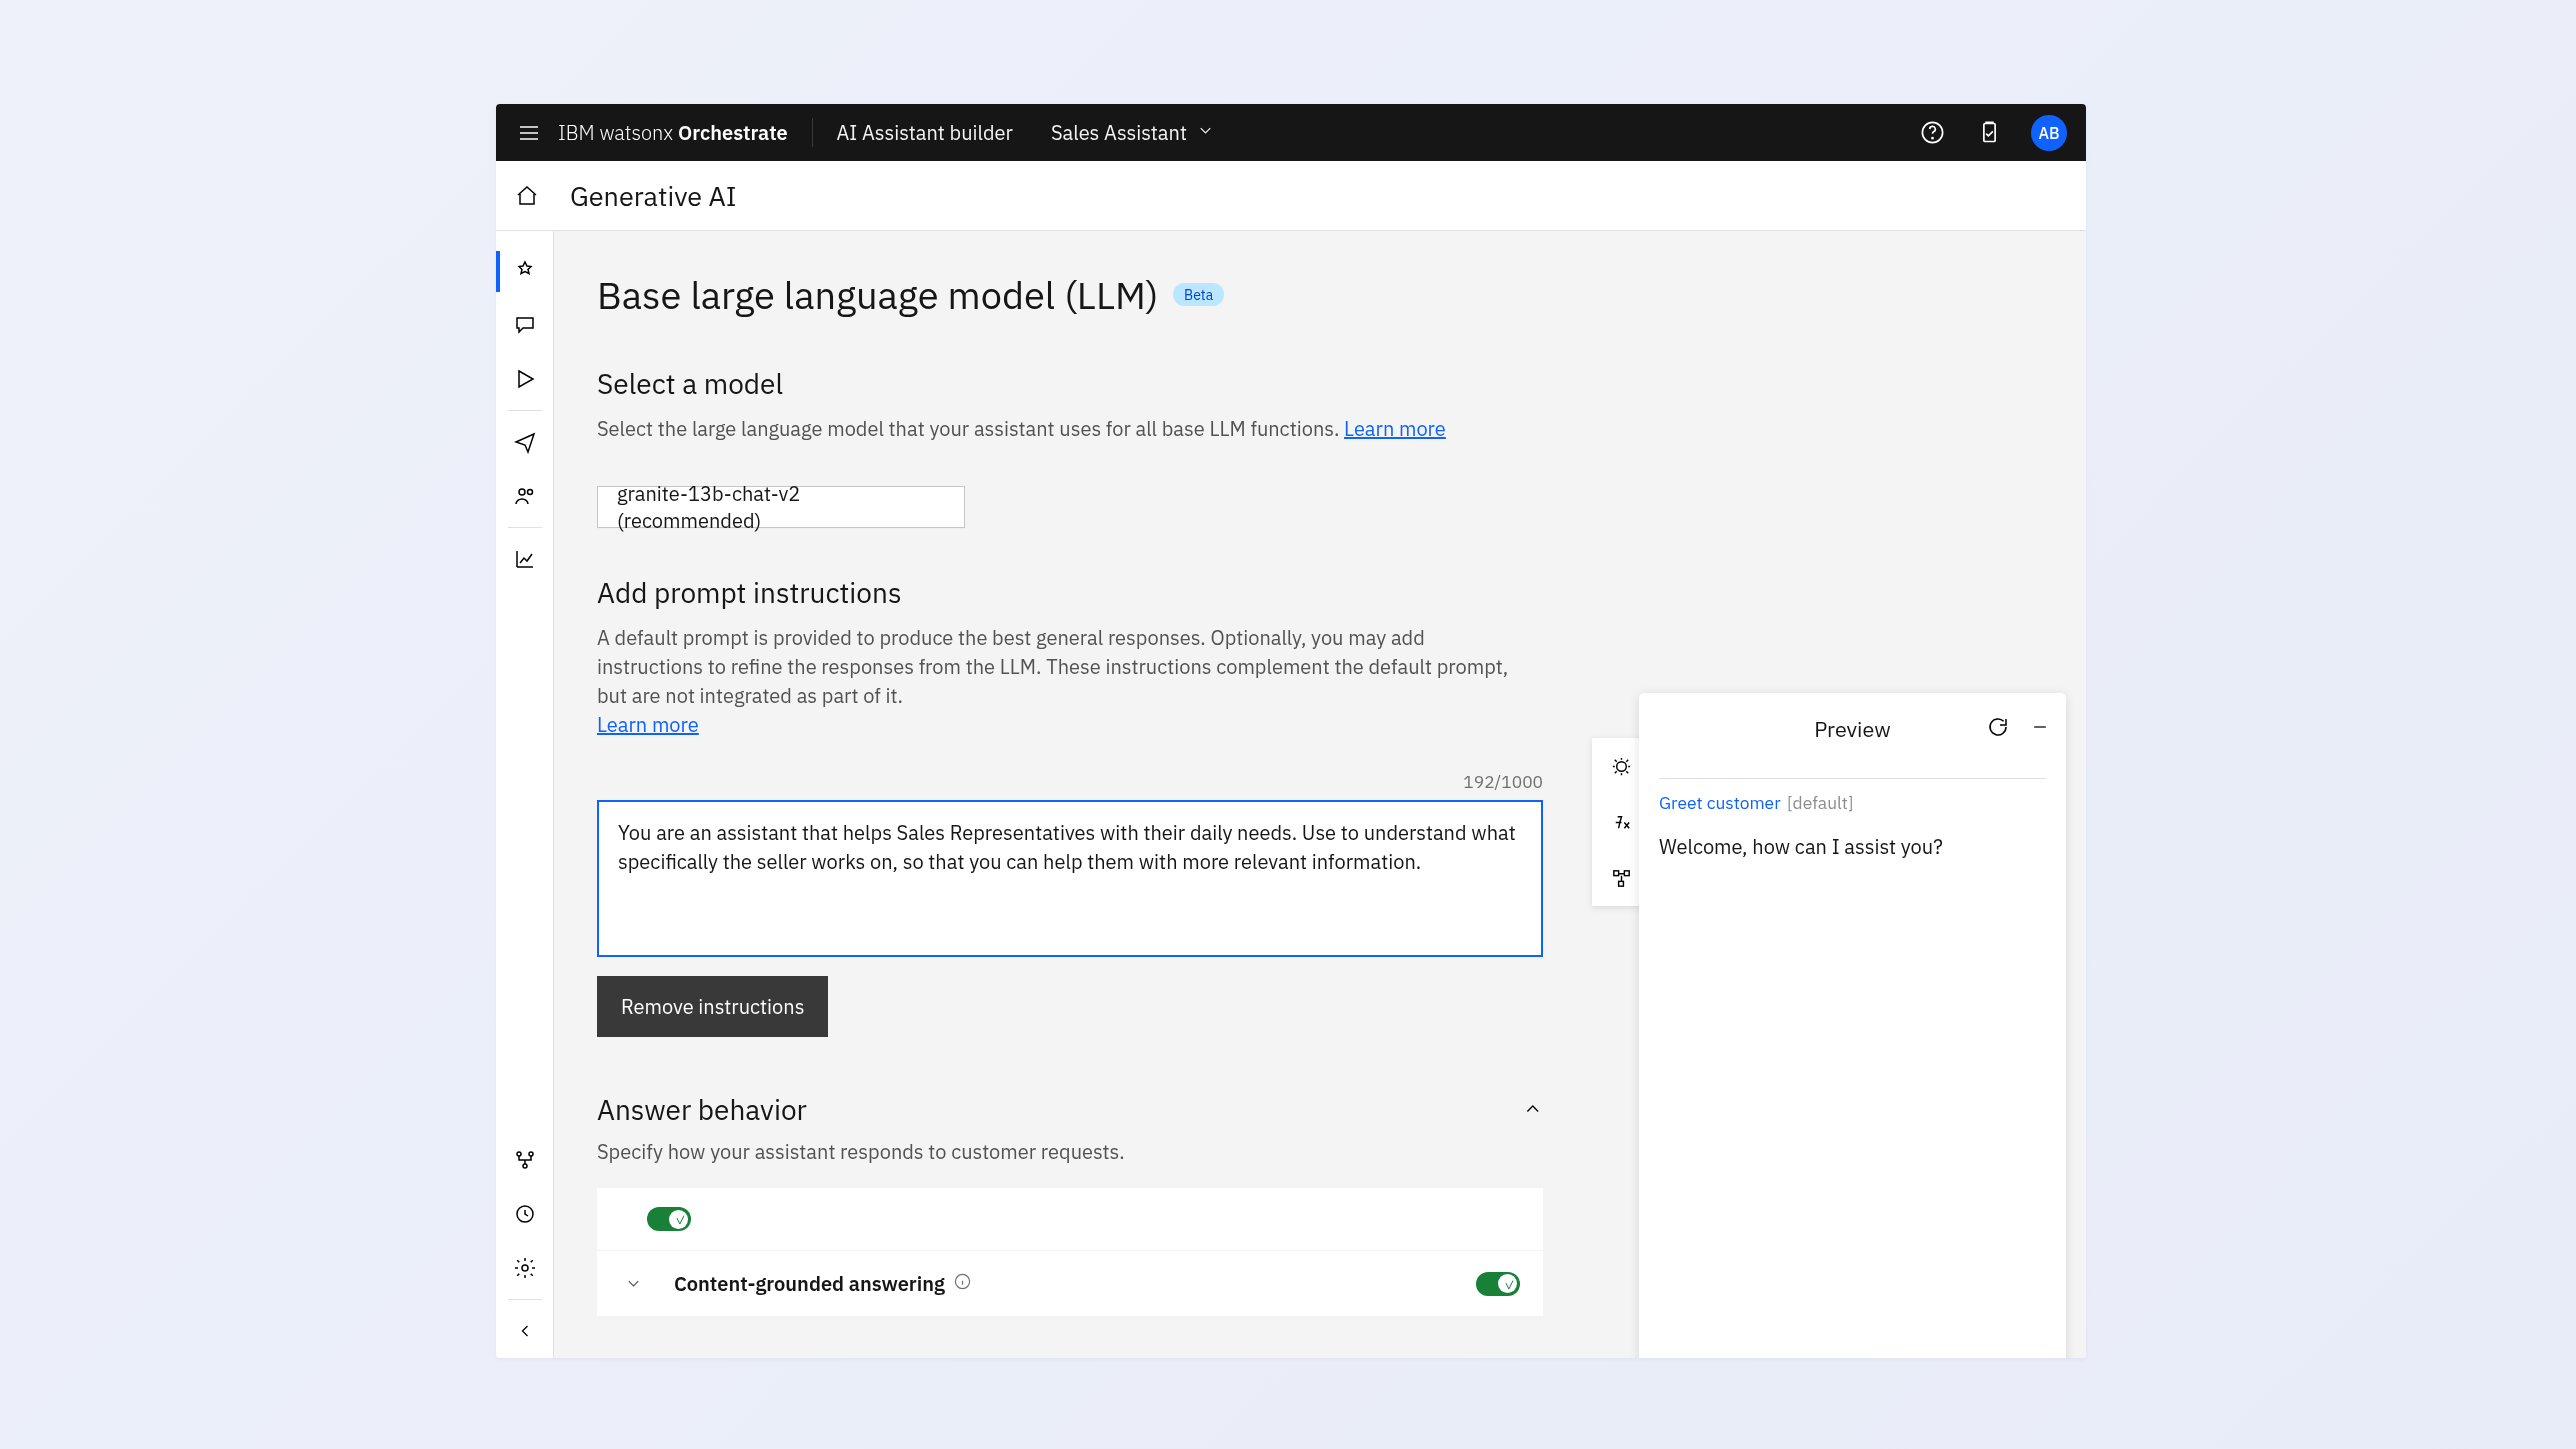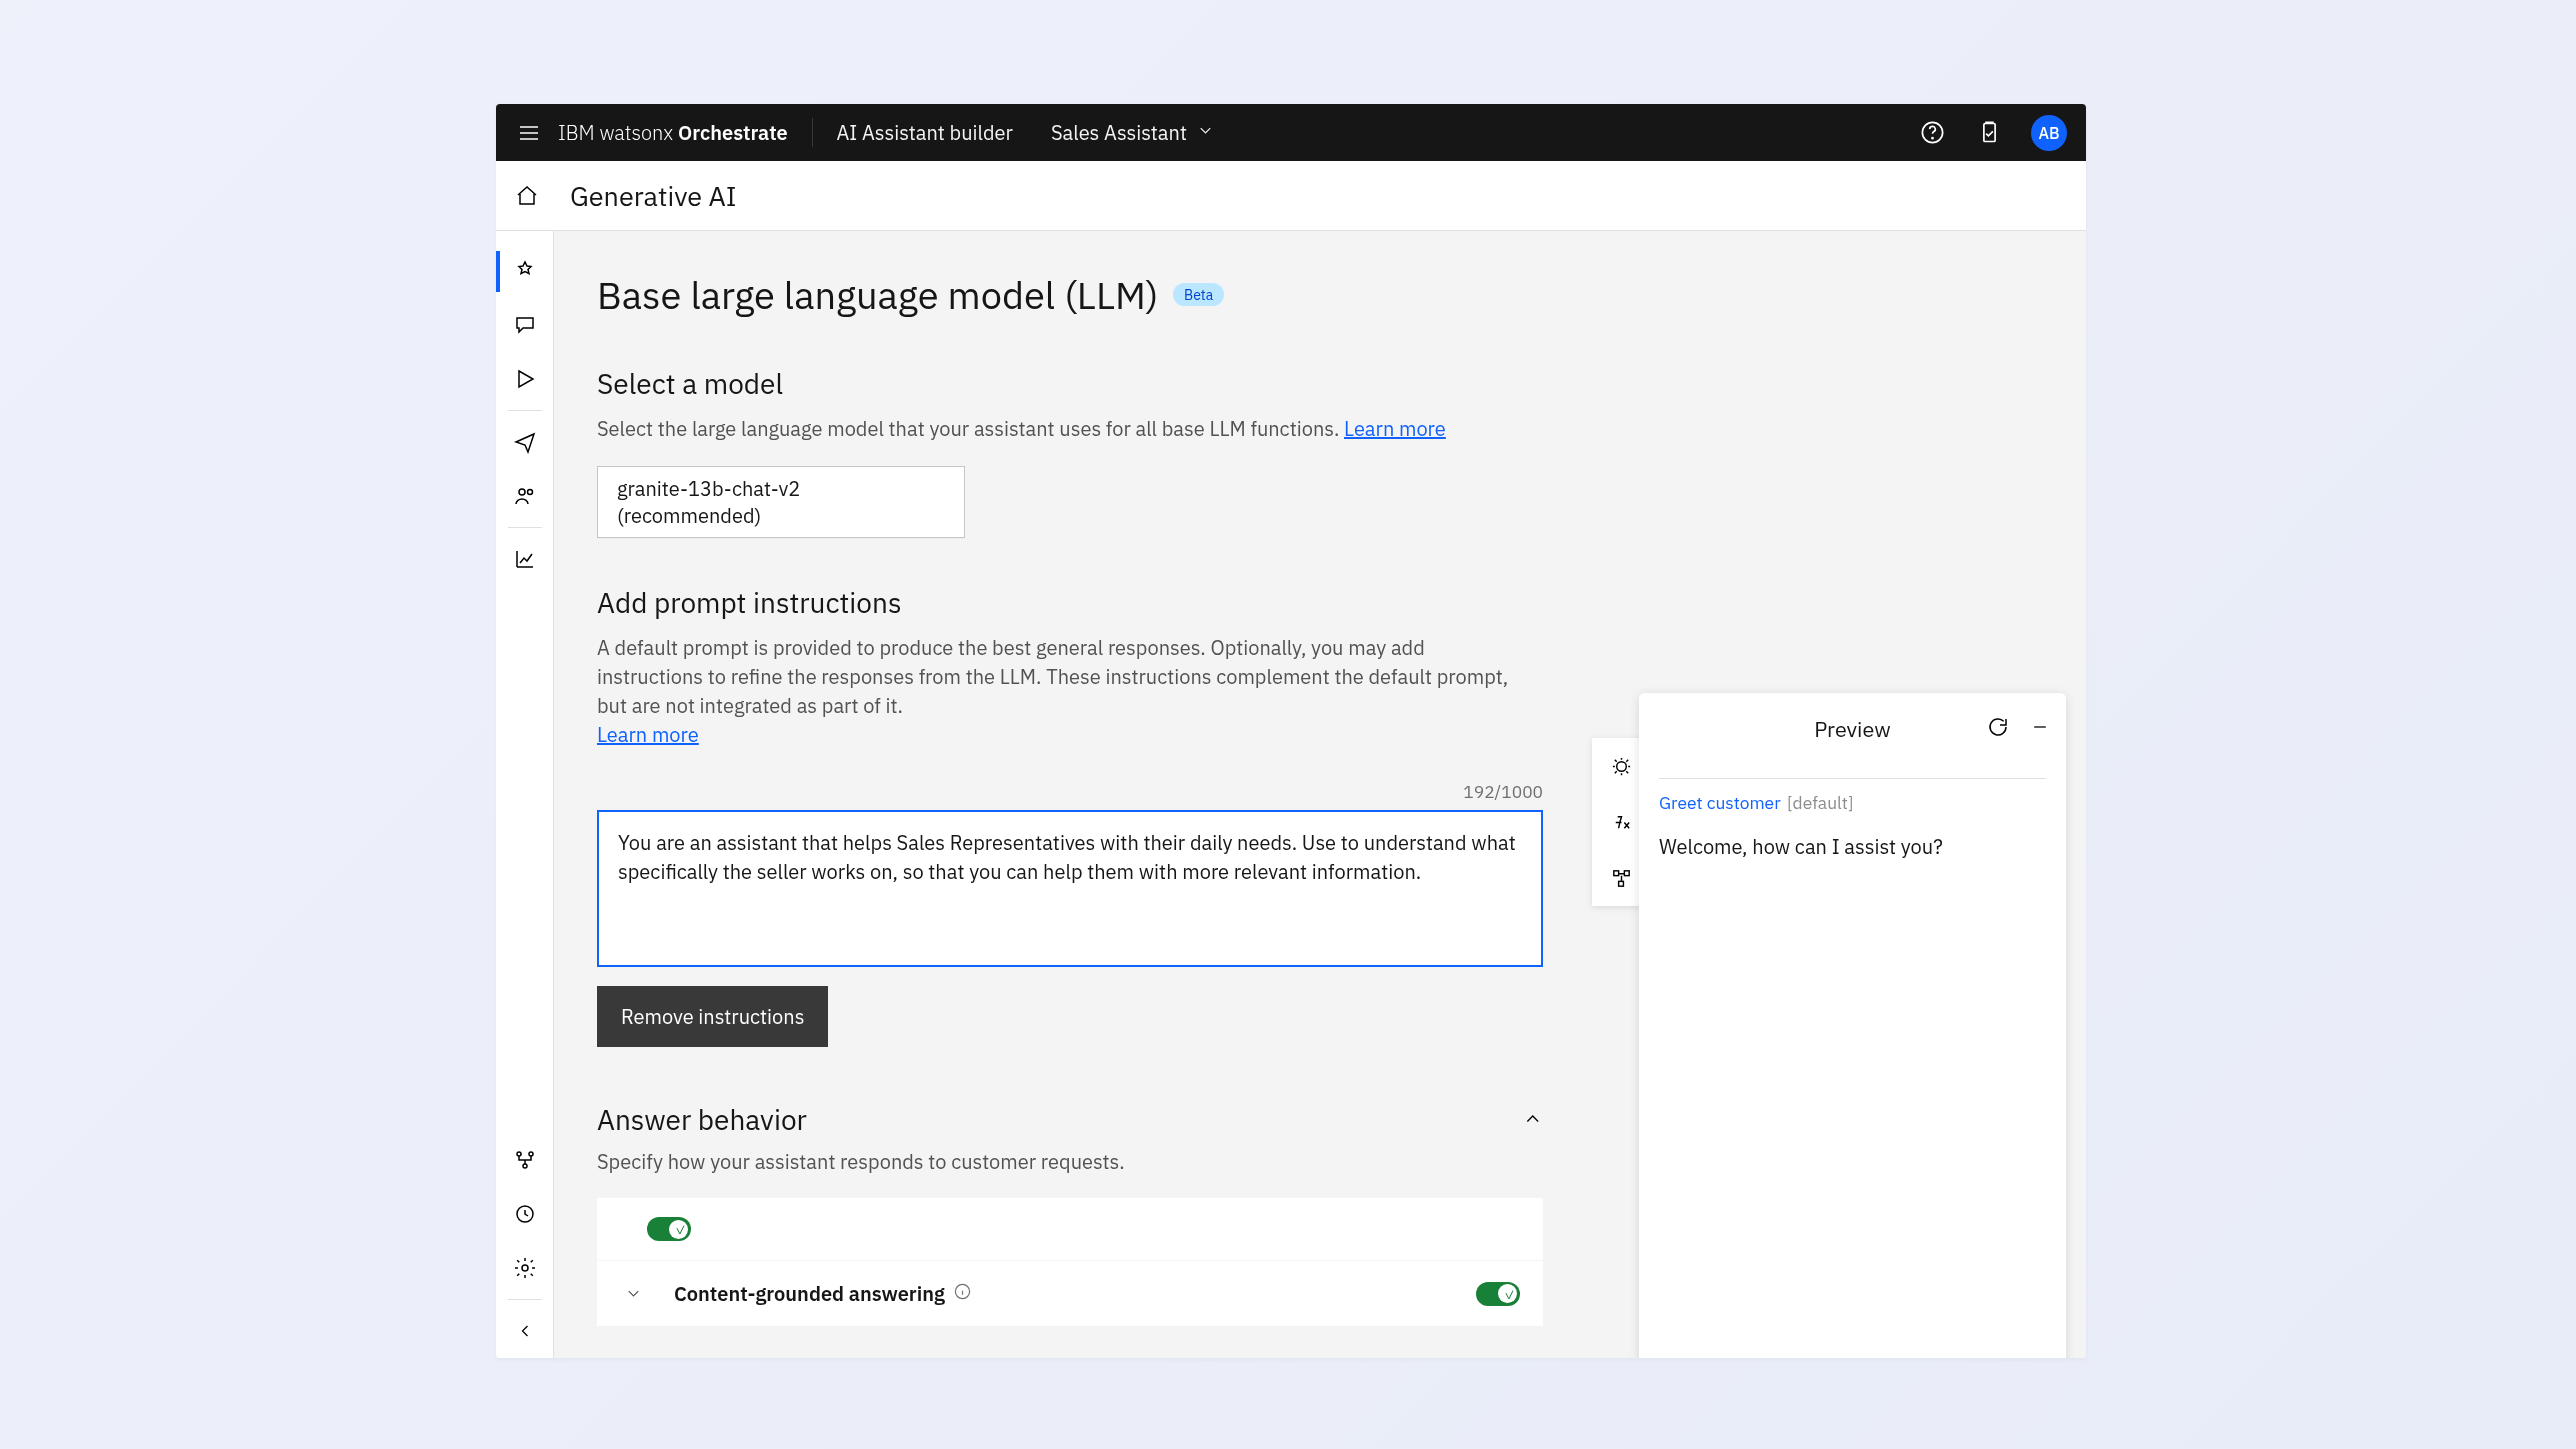--- a/index.html
+++ b/index.html
@@ -93,23 +93,23 @@
   padding: 39px 43px 27px 43px;
   position:relative;
   overflow-y: auto;
 }
 .h1 { font-size: 38px; font-weight: 400; color:#161616; display:flex; align-items:center; gap:14.8px; }
 .beta-badge { background:#bae6ff; color:#0043ce; font-size:14px; padding: 2.7px 10.7px; border-radius: 13.4px; font-weight:400;}
 .h2 { font-size: 28px; font-weight: 400; color:#161616; margin-top: 46px; }
 .desc { font-size: 20px; color:#525252; margin-top: 12px; line-height:1.45; max-width: 926px;}
 .link { color:#0f62fe; text-decoration: underline; cursor:pointer;}
 .select-box {
-  margin-top: 23px;
+  margin-top: 43px;
   width: 368px;
-  height: 72px;
+  height: 42px;
   background:#fff;
   border:0.7px solid #c6c6c6;
   display:flex;
   align-items:center;
   padding: 0 19px;
   font-size: 20px;
   color:#161616;
   cursor:pointer;
   box-shadow: 0 0.7px 0 rgba(0,0,0,0.03);
 }

